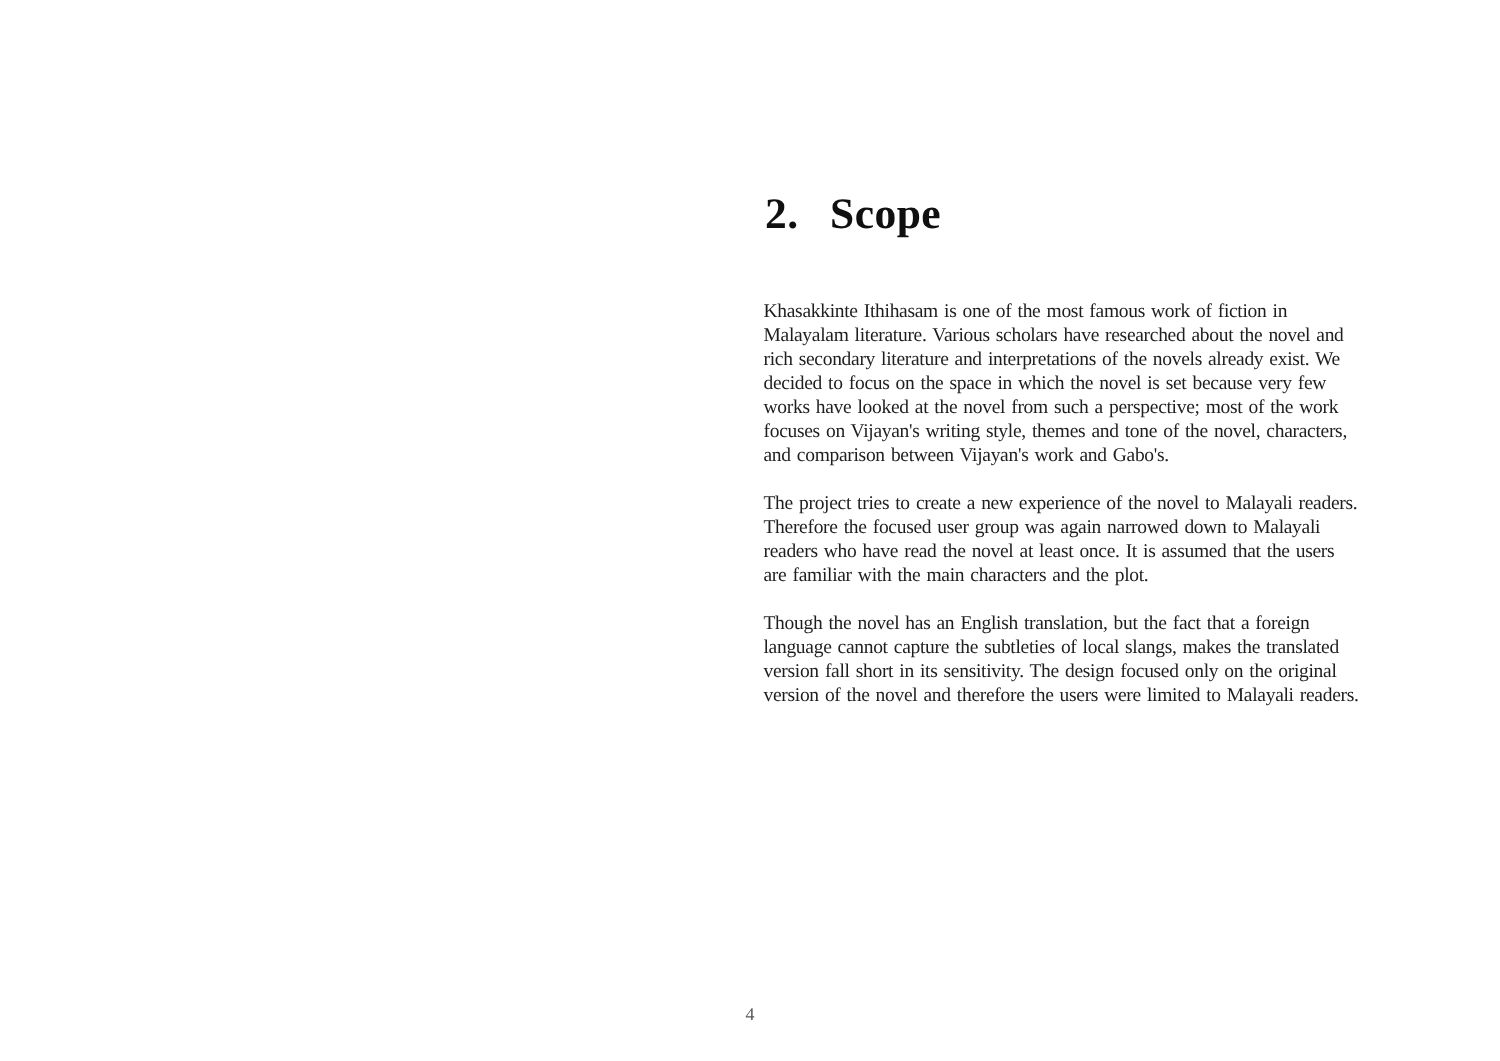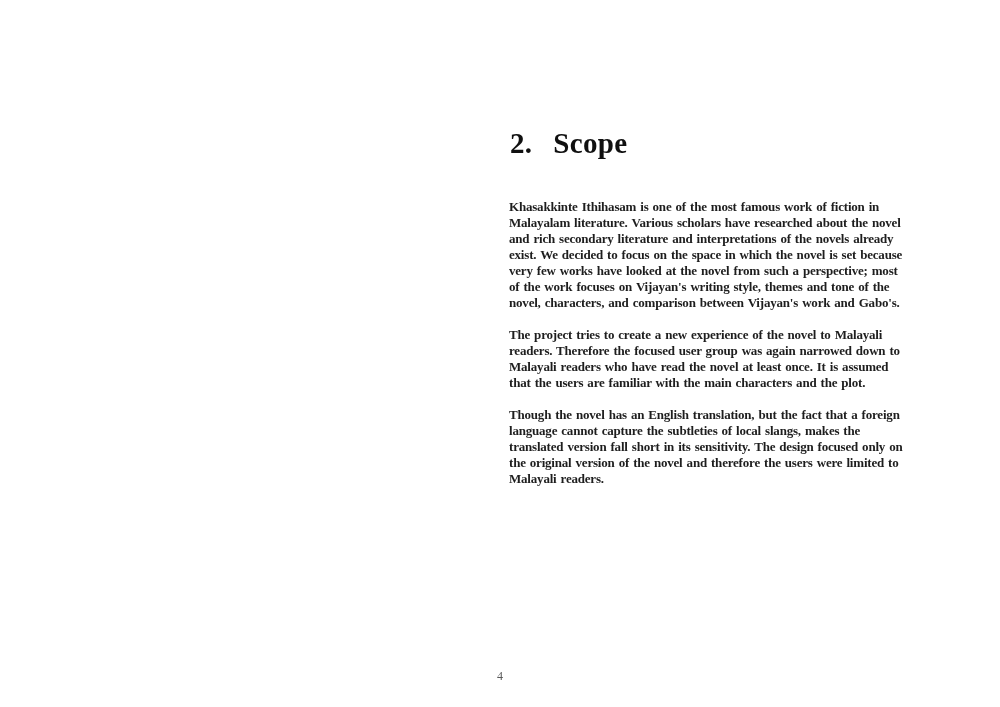--- a/index.html
+++ b/index.html
@@ -35,21 +35,20 @@
     position: absolute;
     left: 509px;
     top: 199px;
     width: 397px;
     font-size: 13px;
     line-height: 16px;
     color: #1e1e1e;
     letter-spacing: -0.2px;
     word-spacing: 1px;
     text-align: left;
-    font-weight: bold;
   }
   .body-text p {
     margin: 0 0 16px 0;
   }
   .page-number {
     position: absolute;
     left: 493px;
     top: 668px;
     width: 14px;
     text-align: center;

